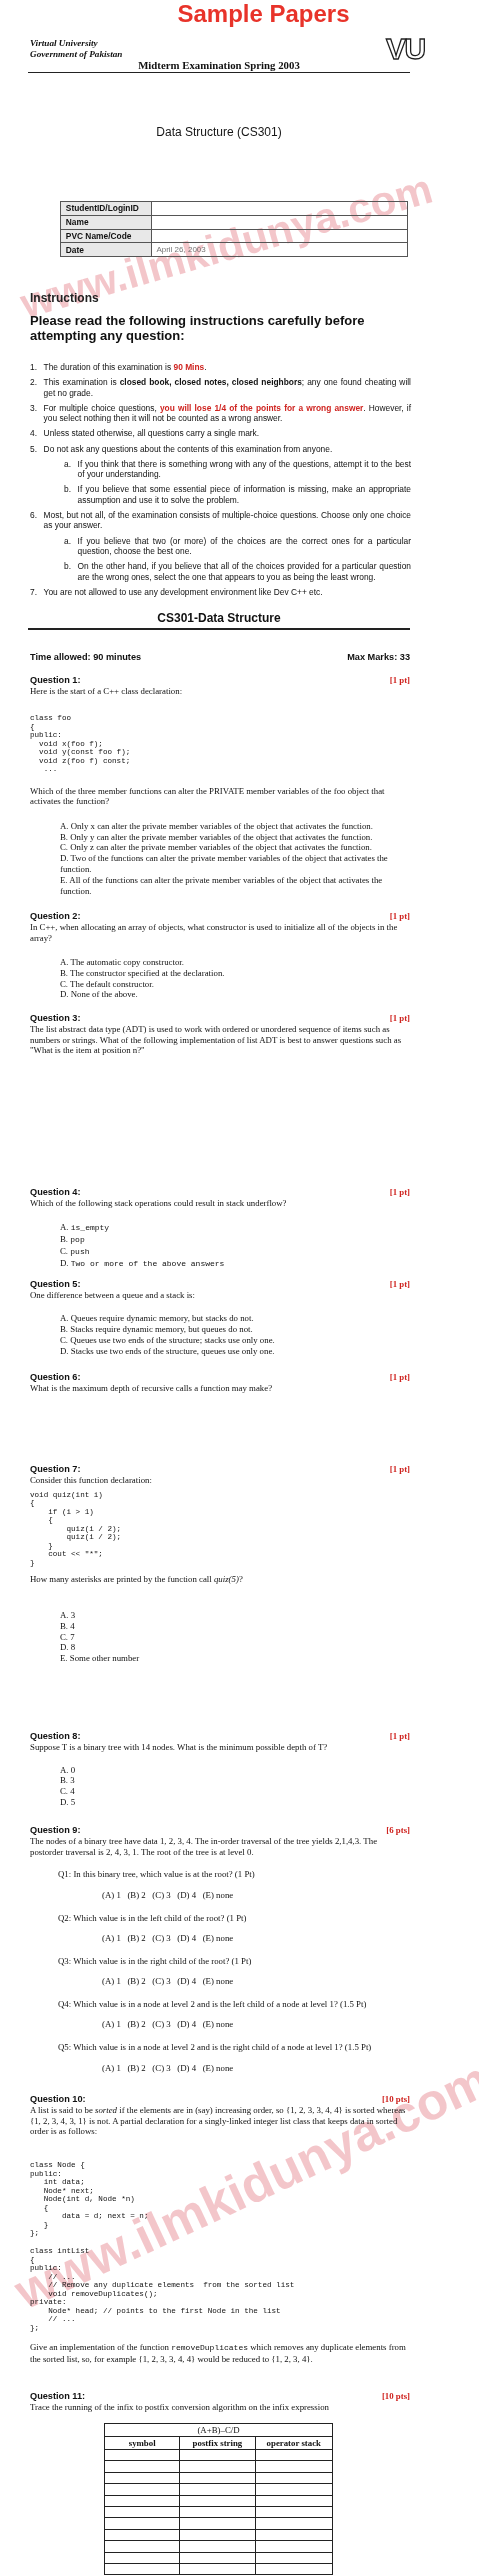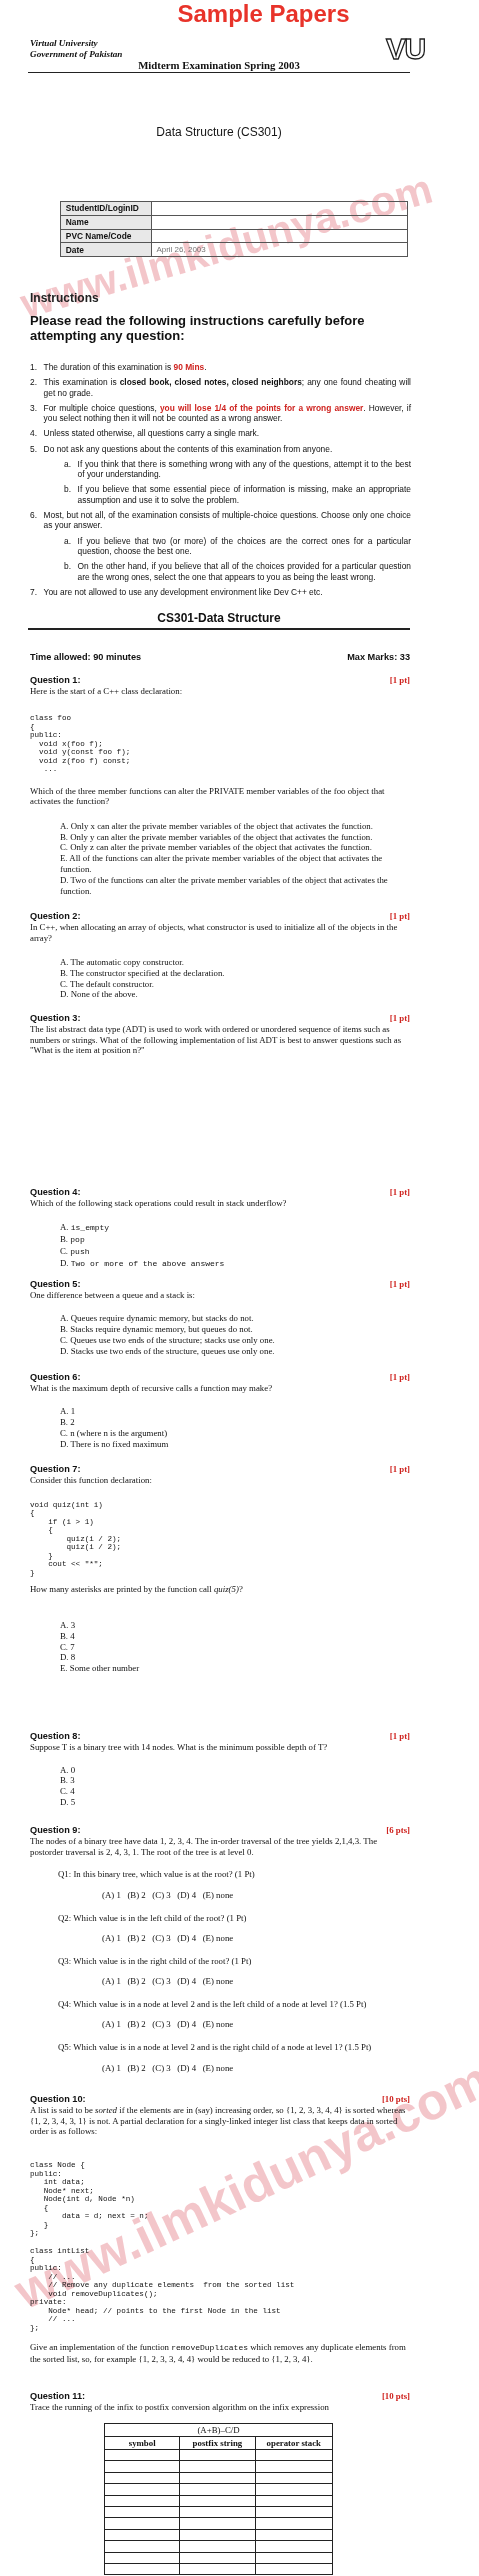--- a/index.html
+++ b/index.html
@@ -171,22 +171,22 @@
 public:
   void x(foo f);
   void y(const foo f);
   void z(foo f) const;
    ...</pre>
     <p class="q-intro" style="margin-top:12px">Which of the three member functions can alter the PRIVATE member variables of the foo object that activates the function?</p>
     <div class="choices" style="margin-top:13.6px;width:336px">
       <div class="choice">A. Only x can alter the private member variables of the object that activates the function.</div>
       <div class="choice">B. Only y can alter the private member variables of the object that activates the function.</div>
       <div class="choice">C. Only z can alter the private member variables of the object that activates the function.</div>
+      <div class="choice">D. Two of the functions can alter the private member variables of the object that activates the function.</div>
       <div class="choice">E. All of the functions can alter the private member variables of the object that activates the function.</div>
-      <div class="choice">D. Two of the functions can alter the private member variables of the object that activates the function.</div>
     </div>
   </div>
 
   <div class="q" style="top:911px">
     <div class="q-head">
       <span class="q-title">Question 2:</span>
       <span class="q-pts">[1 pt]</span>
     </div>
     <p class="q-intro">In C++, when allocating an array of objects, what constructor is used to initialize all of the objects in the array?</p>
     <div class="choices" style="margin-top:13.6px">
@@ -232,35 +232,29 @@
       <div class="choice">D. Stacks use two ends of the structure, queues use only one.</div>
     </div>
   </div>
 
   <div class="q" style="top:1372px">
     <div class="q-head">
       <span class="q-title">Question 6:</span>
       <span class="q-pts">[1 pt]</span>
     </div>
     <p class="q-intro">What is the maximum depth of recursive calls a function may make?</p>
-    <div class="choices" style="margin-top:12.8px">
-      <div class="choice">A. 1</div>
-      <div class="choice">B. 2</div>
-      <div class="choice">C. n (where n is the argument)</div>
-      <div class="choice">D. There is no fixed maximum</div>
-    </div>
   </div>
 
   <div class="q" style="top:1464px">
     <div class="q-head">
       <span class="q-title">Question 7:</span>
       <span class="q-pts">[1 pt]</span>
     </div>
     <p class="q-intro">Consider this function declaration:</p>
-    <pre class="code code-ind" style="margin-top:15px">void quiz(int i)
+    <pre class="code code-ind" style="margin-top:5px">void quiz(int i)
 {
     if (i &gt; 1)
     {
         quiz(i / 2);
         quiz(i / 2);
     }
     cout &lt;&lt; "*";
 }</pre>
     <p class="q-intro" style="margin-top:7.2px"><span>How many asterisks are printed by the function call </span><span class="it">quiz(5)</span><span>?</span></p>
     <div class="choices" style="margin-top:25px">

